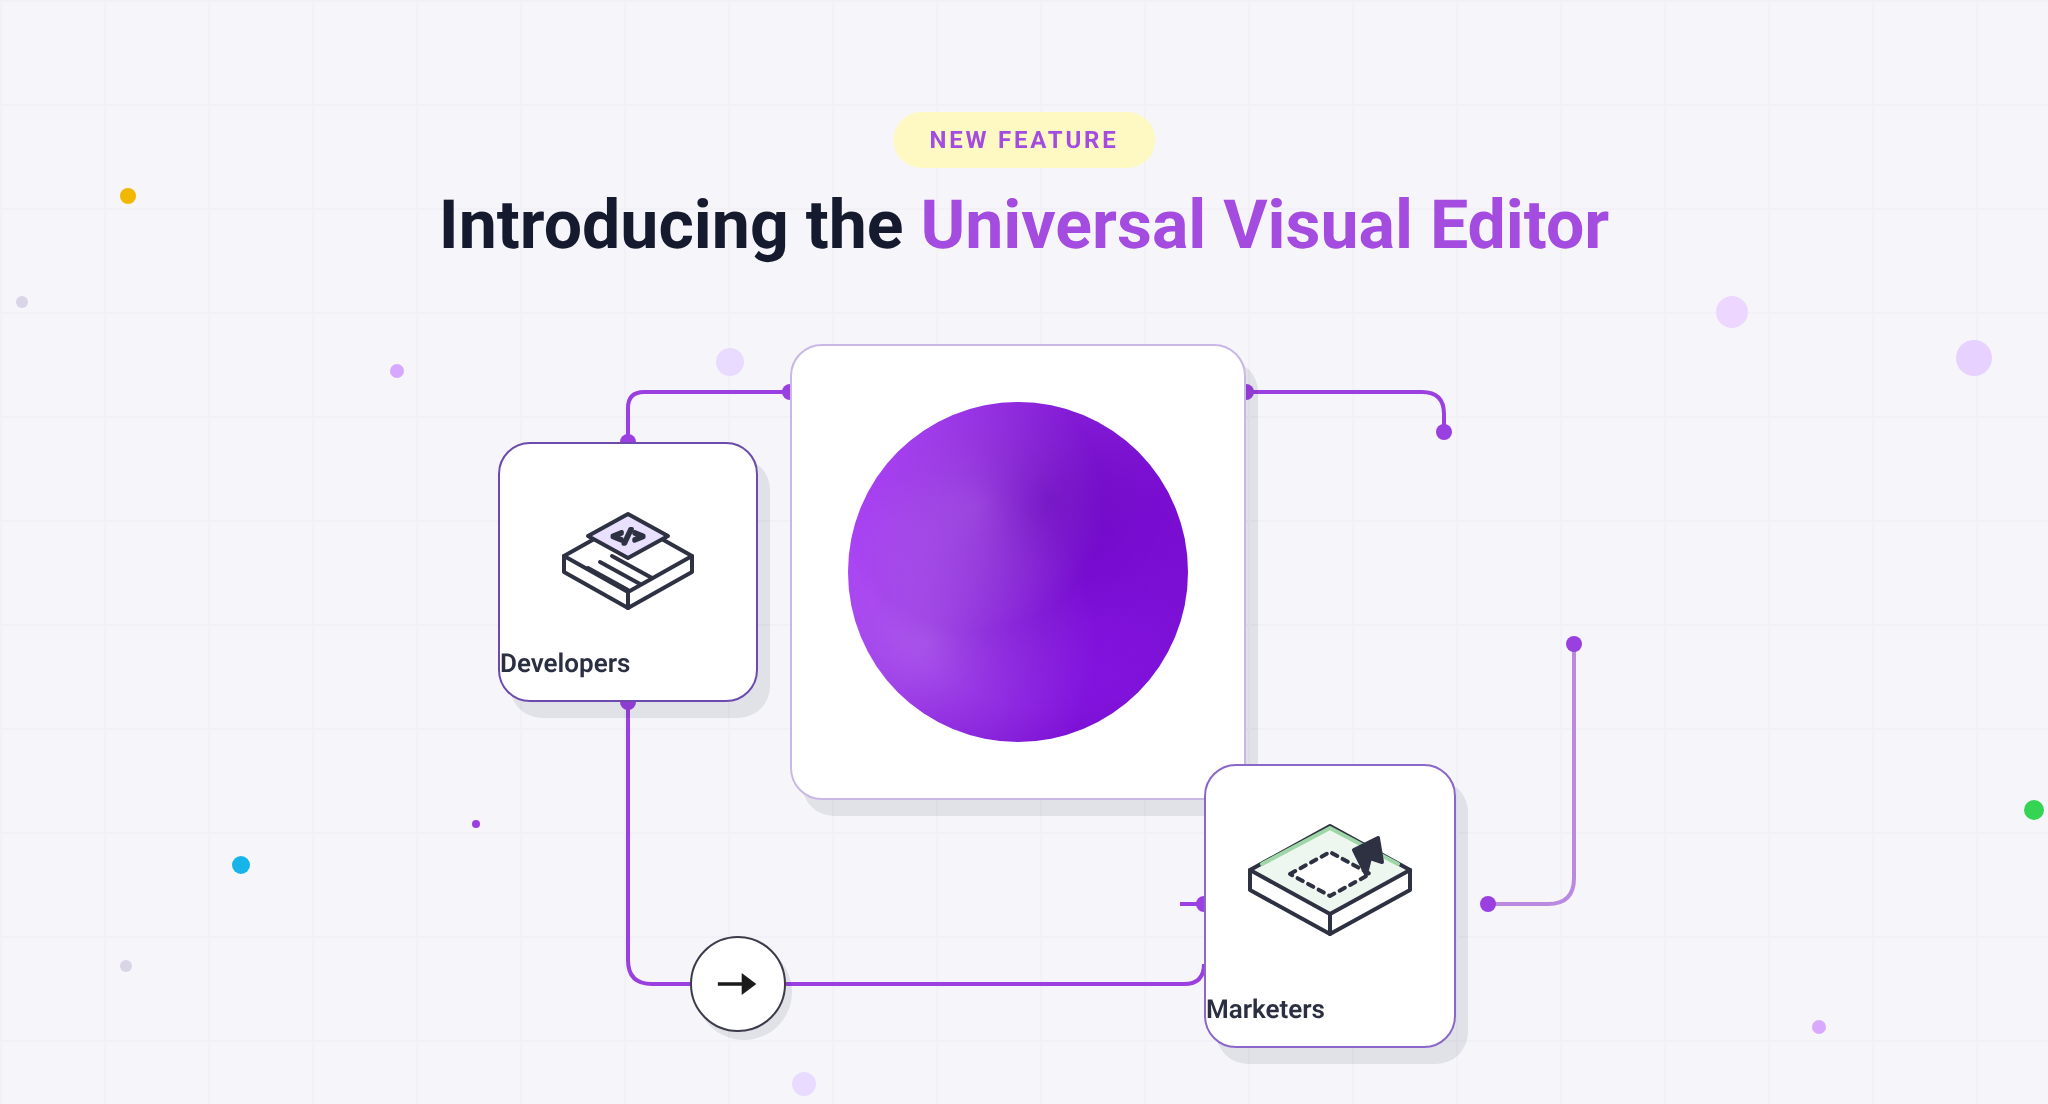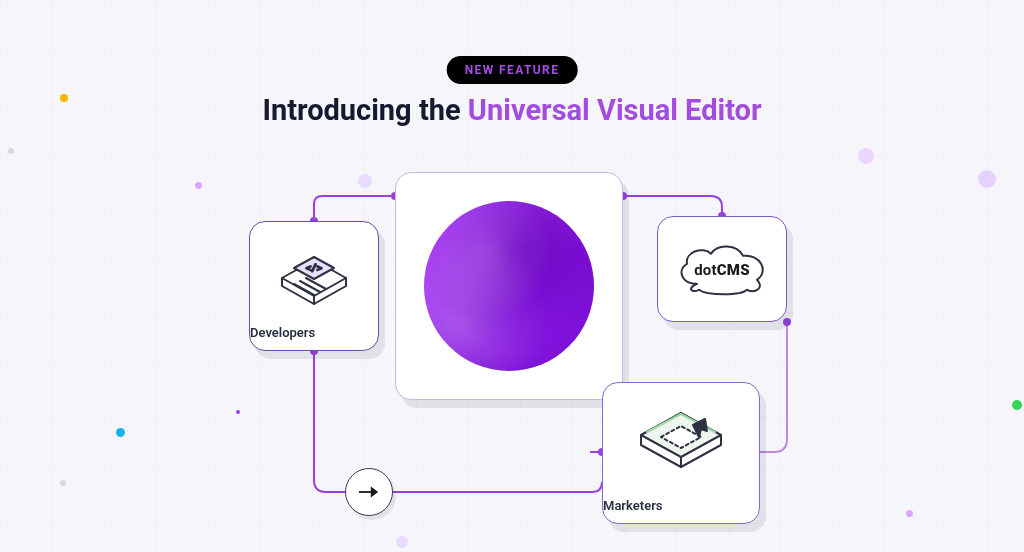--- a/index.html
+++ b/index.html
@@ -18,34 +18,34 @@
     background-size: 52px 52px;
     opacity: 0.35;
   }
   
   .dot { position: absolute; border-radius: 50%; }
 
   .badge {
     position: absolute;
     left: 50%; top: 56px;
     transform: translateX(-50%);
-    background: #000000;
+    background: #fef9c3;
     color: #a44be0;
     font-weight: 700;
     font-size: 12px;
     letter-spacing: 1.4px;
     padding: 7px 18px;
     border-radius: 16px;
   }
   .headline {
     position: absolute;
     width: 100%;
     top: 94px;
     text-align: center;
-    font-size: 29px;
+    font-size: 34px;
     font-weight: 700;
     color: #161a2e;
     line-height: 1.15;
   }
   .headline .accent { color: #a44be0; }
 
   
   .stage { position: absolute; left: 0; top: 0; width: 1024px; height: 552px; }
 
   .card {
@@ -101,21 +101,21 @@
   
   .card.cms { left: 657px; top: 216px; width: 130px; height: 106px; border-color: #7e5bc2; }
   .cms .cloud { position: absolute; left: 50%; top: 50%; transform: translate(-50%,-52%); }
   .cms .brand {
     position:absolute; left:50%; top:50%; transform:translate(-50%,-44%);
     font-size: 15px; font-weight:700; color:#1a1a1a; letter-spacing:.2px;
   }
   .cms .brand .bold { font-weight:900; }
 
   
-  .card.mkt { left: 602px; top: 382px; width: 158px; height: 142px; border-color: #8a67c8; }
+  .card.mkt { left: 602px; top: 382px; width: 126px; height: 142px; border-color: #8a67c8; }
   .mkt svg.ico { position: absolute; left: 50%; top: 14px; transform: translateX(-50%); }
 
   
   .arrow-bubble {
     position: absolute;
     left: 345px; top: 468px;
     width: 48px; height: 48px;
     background:#fff;
     border:1.5px solid #3b3b4a;
     border-radius:50%;
@@ -194,35 +194,20 @@
         <text x="42" y="33" text-anchor="middle" font-size="9" fill="#44306e" font-family="monospace">&lt;/&gt;</text>
 
         <line x1="22" y1="46" x2="42" y2="57"></line>
         <line x1="28" y1="43" x2="48" y2="54"></line>
         <line x1="34" y1="40" x2="54" y2="51"></line>
       </g>
     </svg>
     <div class="label">Developers</div>
   </div>
 
-  <div class="card cms">
-    <svg class="cloud" width="106" height="60" viewBox="0 0 106 60">
-      <path d="M28 46
-               C12 46 8 32 18 26
-               C16 14 34 8 42 16
-               C48 6 68 6 74 18
-               C92 16 100 34 88 42
-               C96 50 86 56 78 52
-               C72 58 38 58 30 52
-               C22 56 18 50 28 46 Z" fill="#ffffff" stroke="#2e3142" stroke-width="2" stroke-linejoin="round"></path>
-    </svg>
-    <div class="brand">
-      <span>dot</span><span class="bold">CMS</span>
-    </div>
-  </div>
 
   <div class="card mkt">
     <svg class="ico" width="96" height="84" viewBox="0 0 96 84">
       <g fill="none" stroke="#2e3142" stroke-width="2" stroke-linejoin="round" stroke-linecap="round">
 
         <path d="M8 38 L48 16 L88 38 L48 60 Z" fill="#eef7ef"></path>
         <path d="M8 38 L8 48 L48 70 L88 48 L88 38"></path>
         <path d="M48 60 L48 70"></path>
 
         <path d="M14 35 L48 17 L82 35" stroke="#9fd6a7"></path>

